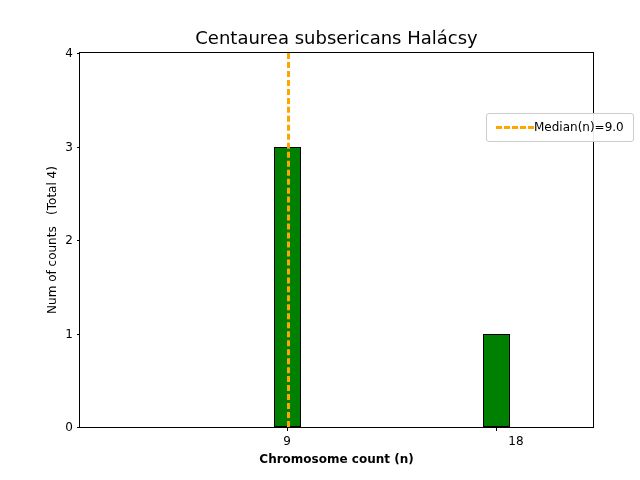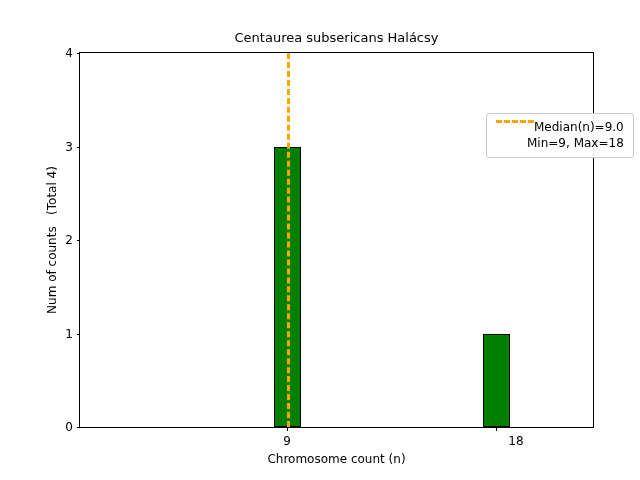--- a/index.html
+++ b/index.html
@@ -20,21 +20,21 @@
     background: #ffffff;
   }
 
   
   #chart-title {
     position: absolute;
     left: 79px;
     top: 29px;
     width: 515px;
     text-align: center;
-    font-size: 13px;
+    font-size: 18px;
     color: #000000;
     line-height: 17px;
     white-space: nowrap;
   }
 
   
   #axes {
     position: absolute;
     left: 79px;
     top: 52px;
@@ -105,20 +105,21 @@
   
   #xlabel {
     position: absolute;
     left: 79px;
     top: 452px;
     width: 515px;
     text-align: center;
     font-size: 12px;
     color: #000000;
     white-space: nowrap;
+    font-weight: bold;
   }
   #ylabel {
     position: absolute;
     left: 0px;
     top: 240px;
     width: 376px;
     text-align: center;
     font-size: 12px;
     color: #000000;
     white-space: pre;
@@ -137,21 +138,21 @@
     border-radius: 3px;
     background: rgba(255,255,255,0.92);
     padding: 6px 9px 7px 9px;
     display: flex;
     flex-direction: column;
     align-items: flex-end;
     gap: 2px;
   }
   .legend-row {
     display: flex;
-    align-items: flex-start;
+    align-items: center;
     gap: 0;
   }
   .legend-sample {
     width: 38px;
     height: 0;
     border-top: 3px dashed #ffa500;
     flex: 0 0 auto;
   }
   .legend-text {
     font-size: 12px;
@@ -200,23 +201,20 @@
     <div class="xtick-label" style="left:207px;">9</div>
 
     <div class="xtick-mark" style="left:416px;"></div>
     <div class="xtick-label" style="left:436px;">18</div>
 
     <div id="legend">
       <div class="legend-row">
         <span class="legend-sample"></span>
         <span class="legend-text">Median(n)=9.0</span>
       </div>
-      <div class="legend-row legend-row-noswatch">
-        <span class="legend-text">Min=9, Max=18</span>
-      </div>
     </div>
 
   </div>
 
   <div id="xlabel">Chromosome count (n)</div>
 
   <div id="ylabel">Num of counts   (Total 4)</div>
 
 </div>
 

